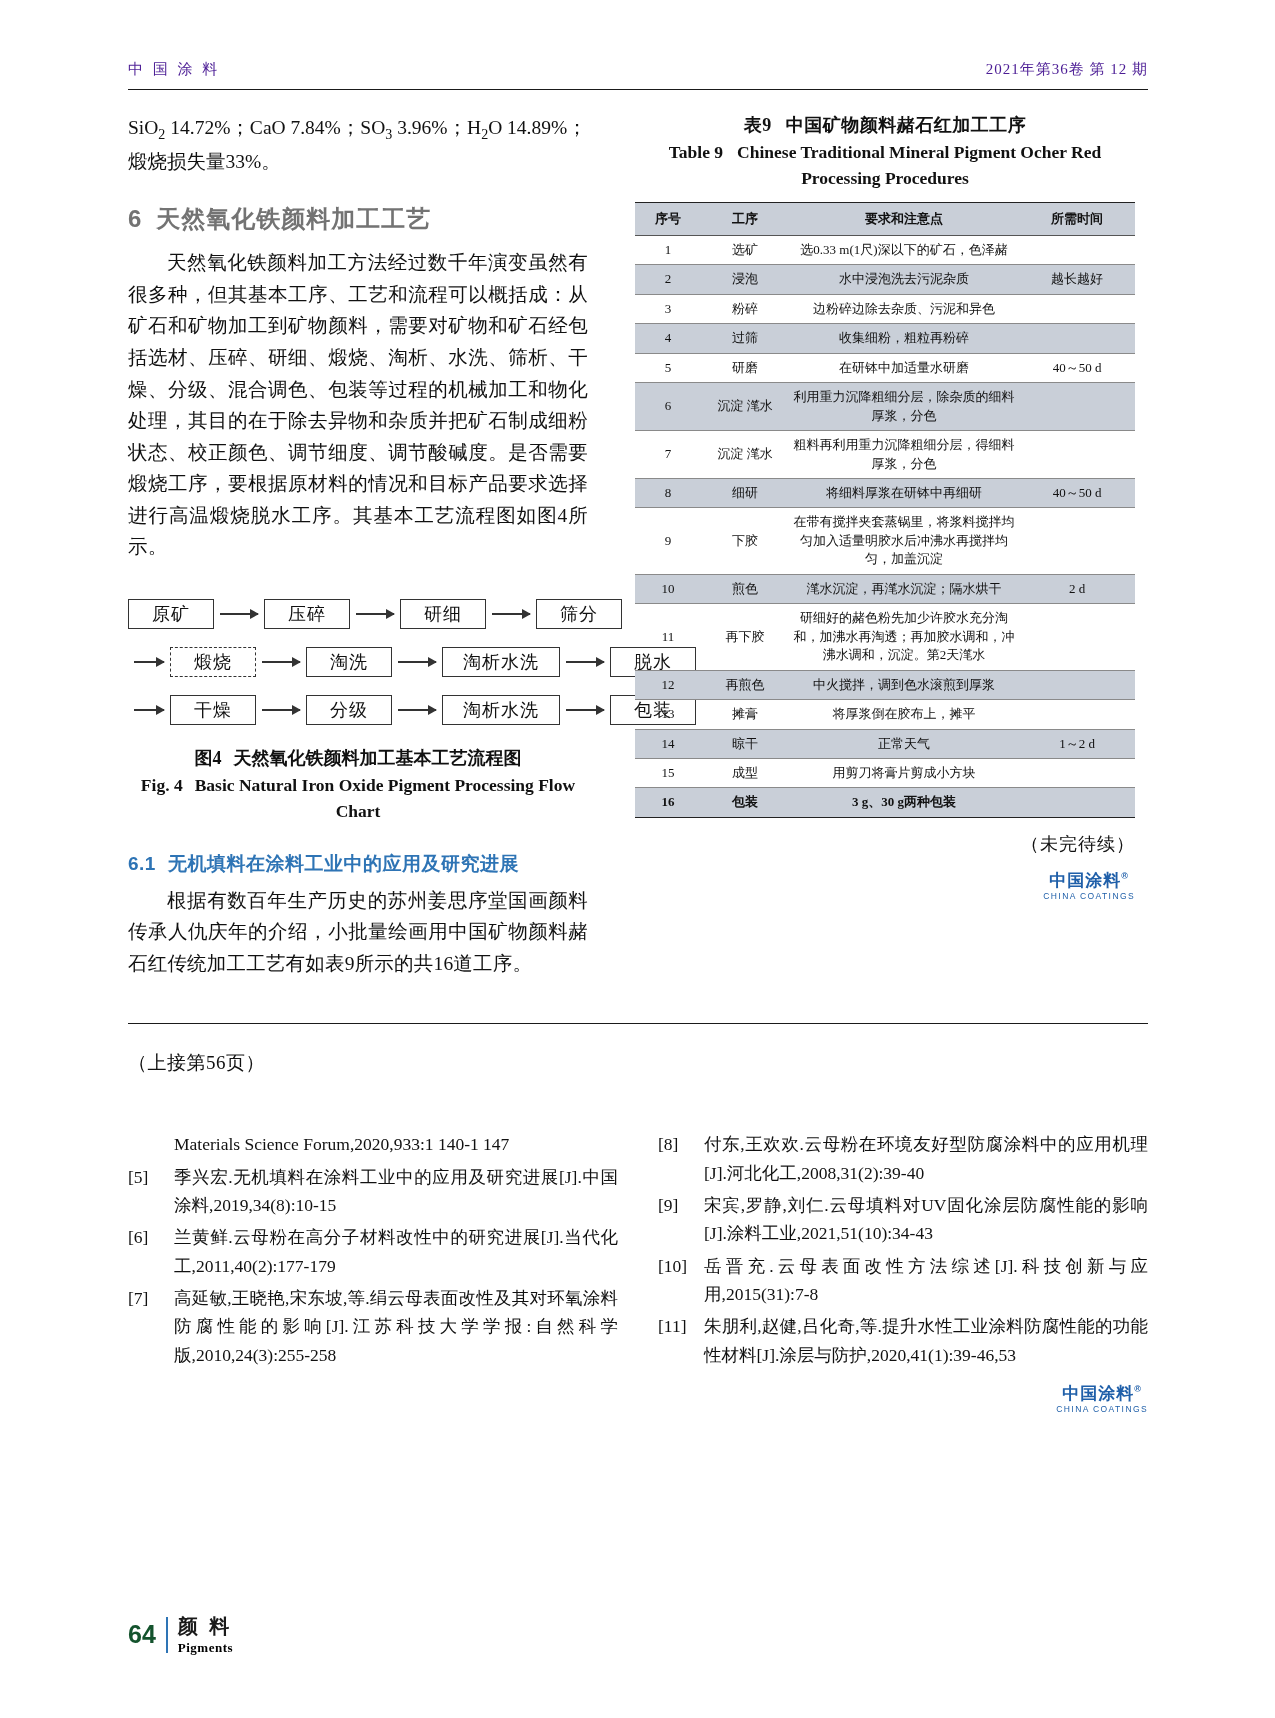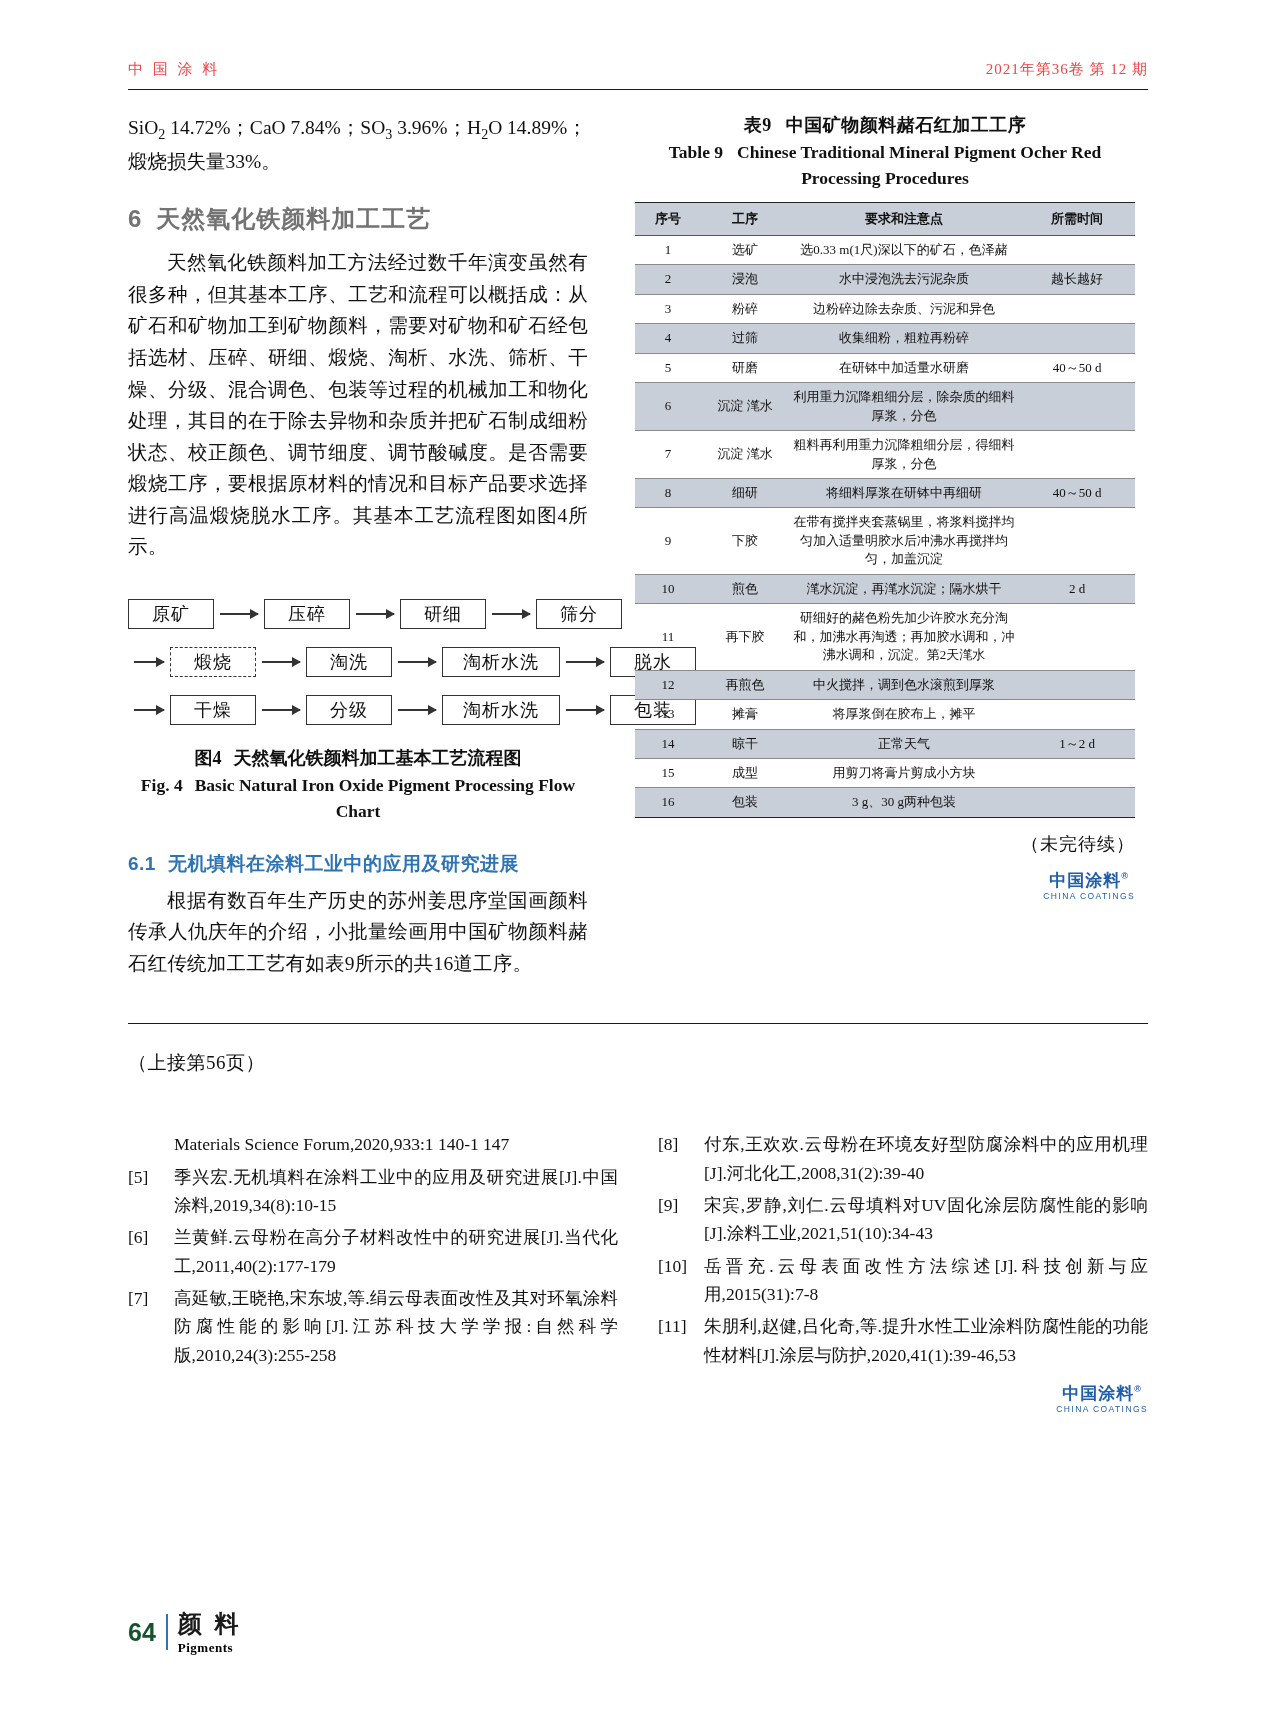--- a/index.html
+++ b/index.html
@@ -16,21 +16,21 @@
     box-sizing:border-box;
   }
   .inner{
     position:absolute;
     left:128px; top:60px;
     width:1020px;
   }
   
   .runhead{
     display:flex;justify-content:space-between;
-    font-size:15px;color:#ef4444;
+    font-size:15px;color:#4c1d95;
     padding-bottom:8px;
   }
   .runhead .left{letter-spacing:3px;}
   .runhead .right{letter-spacing:1px;}
   .rule{
     border-bottom:1.5px solid #1a1a1a;
     margin-top:2px;
   }
   
   .cols{
@@ -145,21 +145,21 @@
     vertical-align:middle;
   }
   table.t9 thead th{
     border-top:1.6px solid #222;
     border-bottom:1px solid #555;
     background:#c9cfd8;
     font-weight:bold;
     padding:7px 4px;
   }
   table.t9 tbody tr.alt td{background:#c9cfd8;}
-  table.t9 tbody tr.last td{border-bottom:1.6px solid #222;}
+  table.t9 tbody tr.last td{border-bottom:1.6px solid #222;font-weight:bold;}
   .c-no{width:58px;}
   .c-step{width:80px;}
   .c-time{width:108px;}
   .contd{
     text-align:right;
     font-size:18px;
     margin-top:14px;
     letter-spacing:1px;
   }
   
@@ -229,21 +229,21 @@
     font-size:25px;
     color:#14532d;
     font-weight:bold;
     margin-right:10px;
   }
   .fbar{
     width:2px;height:36px;background:#2e74b5;margin-right:10px;
   }
   .ftext .cn{
     font-family:"Liberation Sans", sans-serif;
-    font-size:24px;font-weight:bold;color:#1a1a1a;letter-spacing:3px;
+    font-size:20px;font-weight:bold;color:#1a1a1a;letter-spacing:3px;
   }
   .ftext .en{
     font-family:"Liberation Serif", serif;
     font-size:13px;color:#000000;letter-spacing:0.5px;font-weight:bold;
   }
 </style>
 </head>
 <body>
 
 <div class="page">

